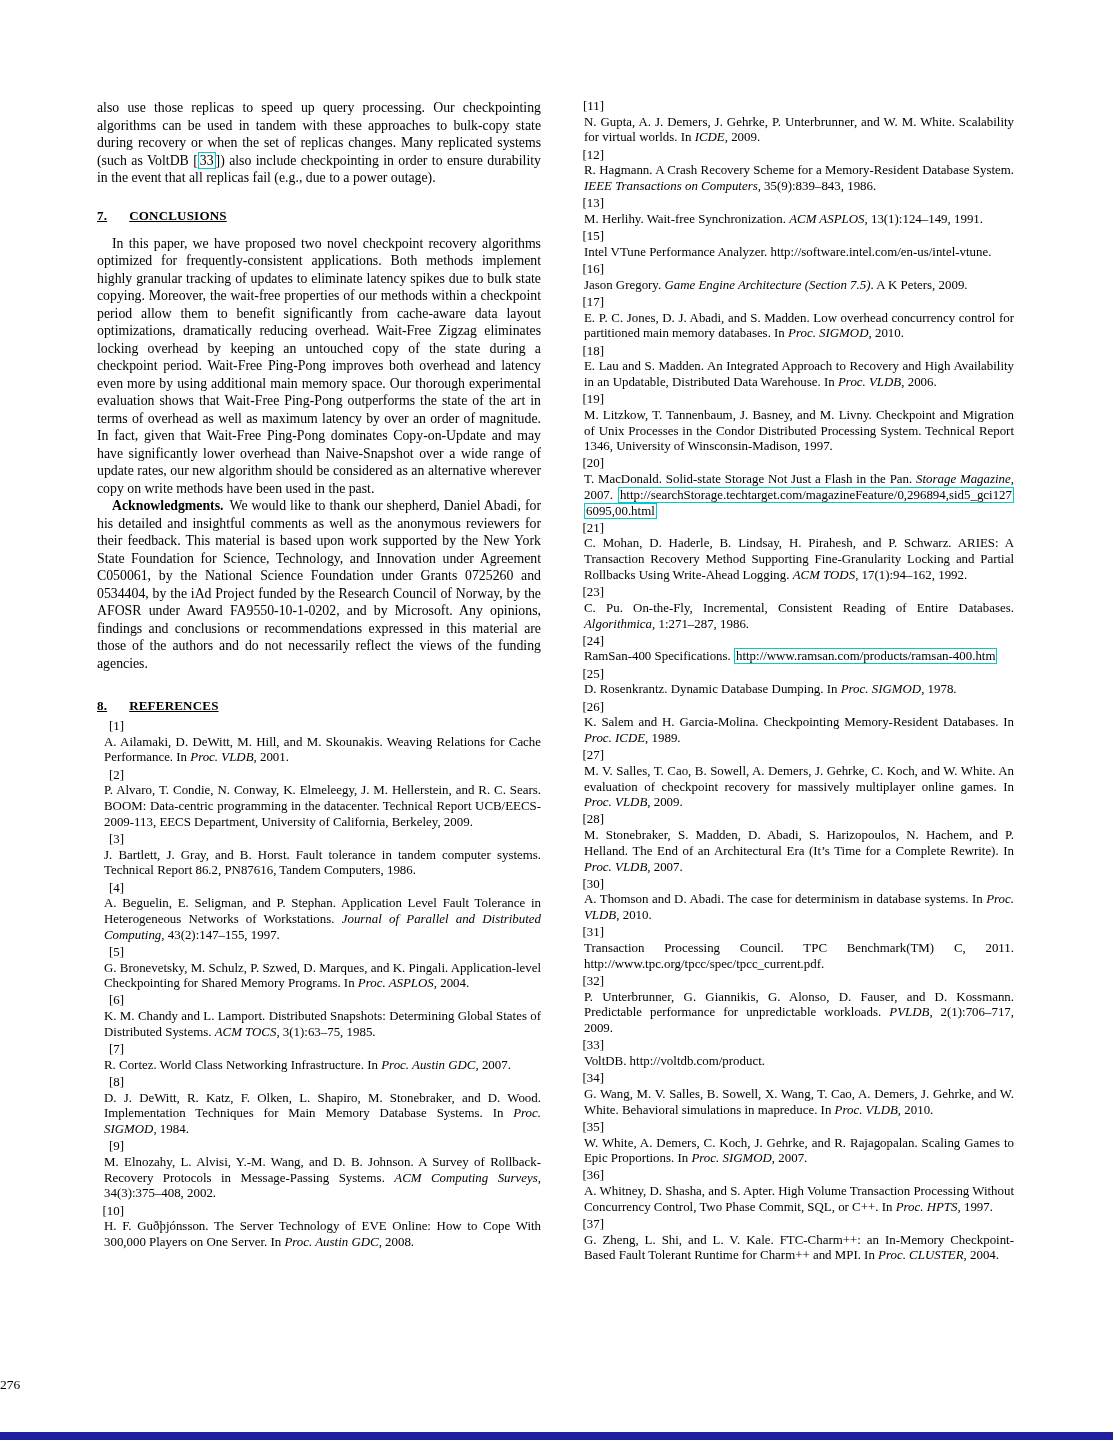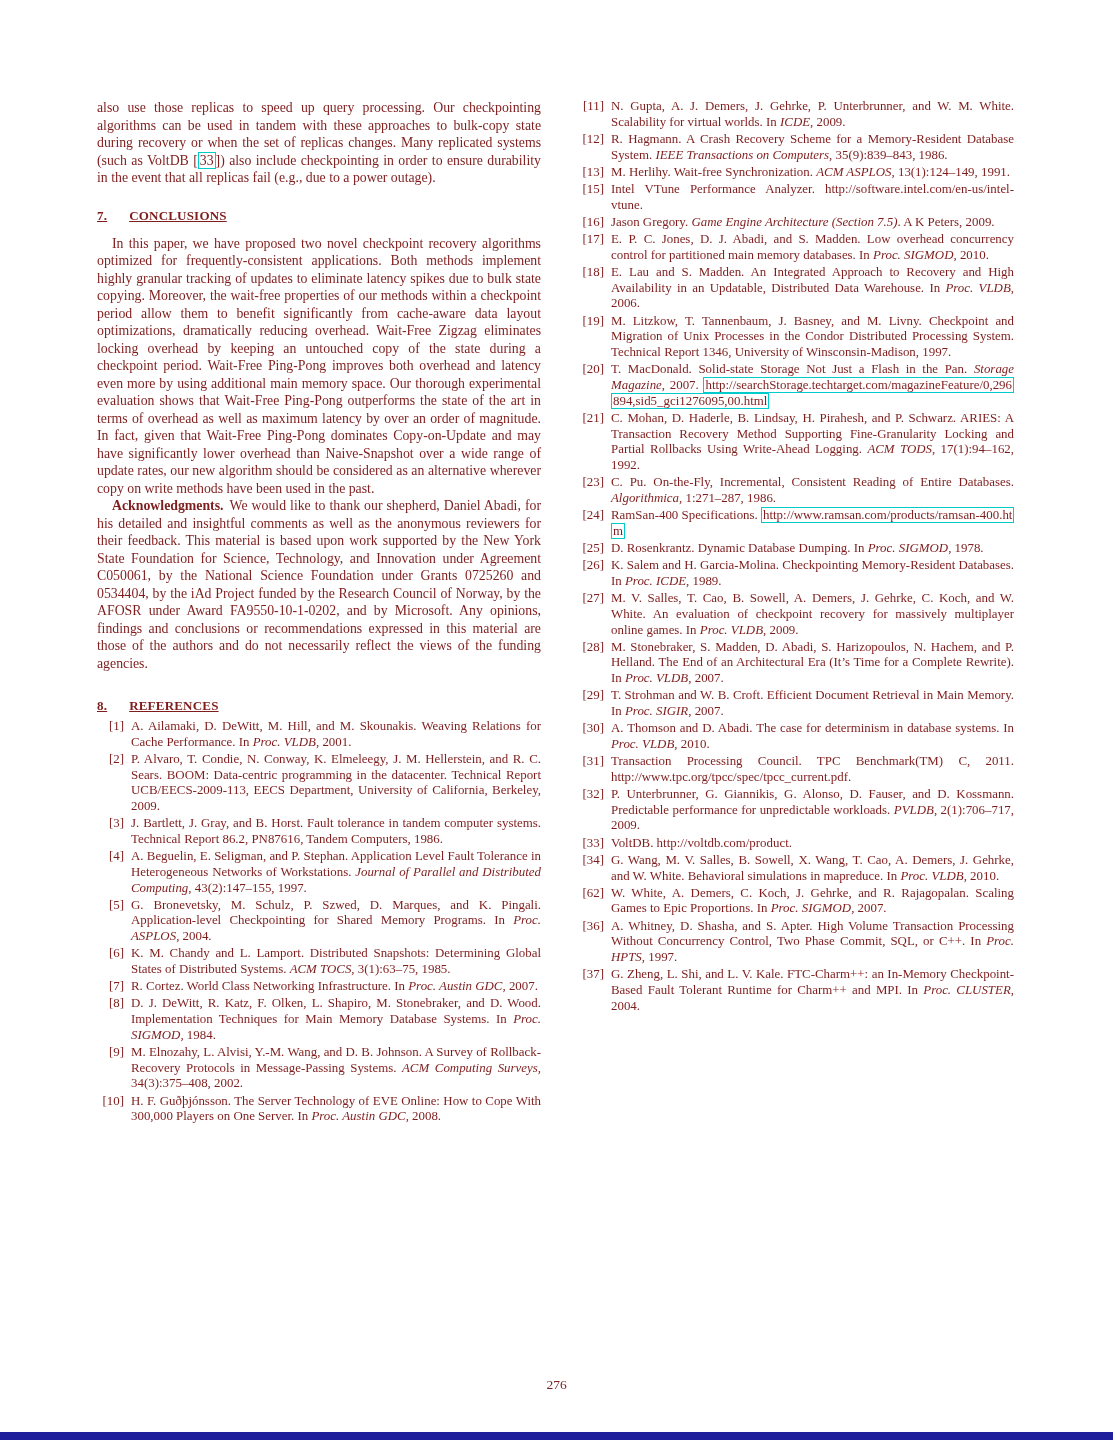--- a/index.html
+++ b/index.html
@@ -3,21 +3,21 @@
 <meta charset="utf-8">
 <style>
   * { box-sizing: border-box; }
   html, body { margin: 0; padding: 0; background: #ffffff; }
   .page {
     position: relative;
     width: 1113px;
     height: 1440px;
     background: #ffffff;
     font-family: "Liberation Serif", serif;
-    color: #7f1d1d;
+    color: #000000;
     overflow: hidden;
   }
   .columns {
     position: absolute;
     left: 97px;
     top: 99px;
     display: flex;
     gap: 36px;
   }
   .col-left  { width: 444px; }
@@ -40,40 +40,40 @@
   }
   .section-heading.refs-head { margin: 26px 0 5px 0; }
   .sec-num { margin-right: 22px; }
 
   .ack-label { margin-right: 6px; }
 
   .refs {
     font-size: 12.9px;
     line-height: 15.7px;
   }
-  .ref { display: flex; margin-bottom: 1.5px; }
+  .ref { display: flex; margin-bottom: 1.5px; flex-direction: column; }
   .ref-num { width: 27px; text-align: right; flex: none; }
   .ref-body { margin-left: 7px; flex: 1; text-align: justify; }
 
   .it { font-style: italic; }
 
   .link-box {
     border: 1.5px solid #00cbcb;
     padding: 0 1px;
     box-decoration-break: clone;
     -webkit-box-decoration-break: clone;
     word-break: break-all;
   }
 
   .page-number {
     position: absolute;
     left: 0;
     right: 0;
     bottom: 47px;
-    text-align: center;
+    text-align: left;
     font-size: 13.5px;
   }
   .bottom-bar {
     position: absolute;
     left: 0;
     bottom: 0;
     width: 100%;
     height: 8px;
     background: #1f1f9c;
   }
@@ -205,45 +205,41 @@
           </div>
           <div class="ref">
             <span class="ref-num">[27]</span>
             <span class="ref-body"><span>M. V. Salles, T. Cao, B. Sowell, A. Demers, J. Gehrke, C. Koch, and W. White. An evaluation of checkpoint recovery for massively multiplayer online games. In </span><span class="it">Proc. VLDB</span><span>, 2009.</span></span>
           </div>
           <div class="ref">
             <span class="ref-num">[28]</span>
             <span class="ref-body"><span>M. Stonebraker, S. Madden, D. Abadi, S. Harizopoulos, N. Hachem, and P. Helland. The End of an Architectural Era (It’s Time for a Complete Rewrite). In </span><span class="it">Proc. VLDB</span><span>, 2007.</span></span>
           </div>
           <div class="ref">
-            <span class="ref-num">[29]</span>
-            <span class="ref-body"><span>T. Strohman and W. B. Croft. Efficient Document Retrieval in Main Memory. In </span><span class="it">Proc. SIGIR</span><span>, 2007.</span></span>
-          </div>
-          <div class="ref">
             <span class="ref-num">[30]</span>
             <span class="ref-body"><span>A. Thomson and D. Abadi. The case for determinism in database systems. In </span><span class="it">Proc. VLDB</span><span>, 2010.</span></span>
           </div>
           <div class="ref">
             <span class="ref-num">[31]</span>
             <span class="ref-body"><span>Transaction Processing Council. TPC Benchmark(TM) C, 2011. http://www.tpc.org/tpcc/spec/tpcc_current.pdf.</span></span>
           </div>
           <div class="ref">
             <span class="ref-num">[32]</span>
             <span class="ref-body"><span>P. Unterbrunner, G. Giannikis, G. Alonso, D. Fauser, and D. Kossmann. Predictable performance for unpredictable workloads. </span><span class="it">PVLDB</span><span>, 2(1):706–717, 2009.</span></span>
           </div>
           <div class="ref">
             <span class="ref-num">[33]</span>
             <span class="ref-body"><span>VoltDB. http://voltdb.com/product.</span></span>
           </div>
           <div class="ref">
             <span class="ref-num">[34]</span>
             <span class="ref-body"><span>G. Wang, M. V. Salles, B. Sowell, X. Wang, T. Cao, A. Demers, J. Gehrke, and W. White. Behavioral simulations in mapreduce. In </span><span class="it">Proc. VLDB</span><span>, 2010.</span></span>
           </div>
           <div class="ref">
-            <span class="ref-num">[62]</span>
+            <span class="ref-num">[35]</span>
             <span class="ref-body"><span>W. White, A. Demers, C. Koch, J. Gehrke, and R. Rajagopalan. Scaling Games to Epic Proportions. In </span><span class="it">Proc. SIGMOD</span><span>, 2007.</span></span>
           </div>
           <div class="ref">
             <span class="ref-num">[36]</span>
             <span class="ref-body"><span>A. Whitney, D. Shasha, and S. Apter. High Volume Transaction Processing Without Concurrency Control, Two Phase Commit, SQL, or C++. In </span><span class="it">Proc. HPTS</span><span>, 1997.</span></span>
           </div>
           <div class="ref">
             <span class="ref-num">[37]</span>
             <span class="ref-body"><span>G. Zheng, L. Shi, and L. V. Kale. FTC-Charm++: an In-Memory Checkpoint-Based Fault Tolerant Runtime for Charm++ and MPI. In </span><span class="it">Proc. CLUSTER</span><span>, 2004.</span></span>
           </div>

